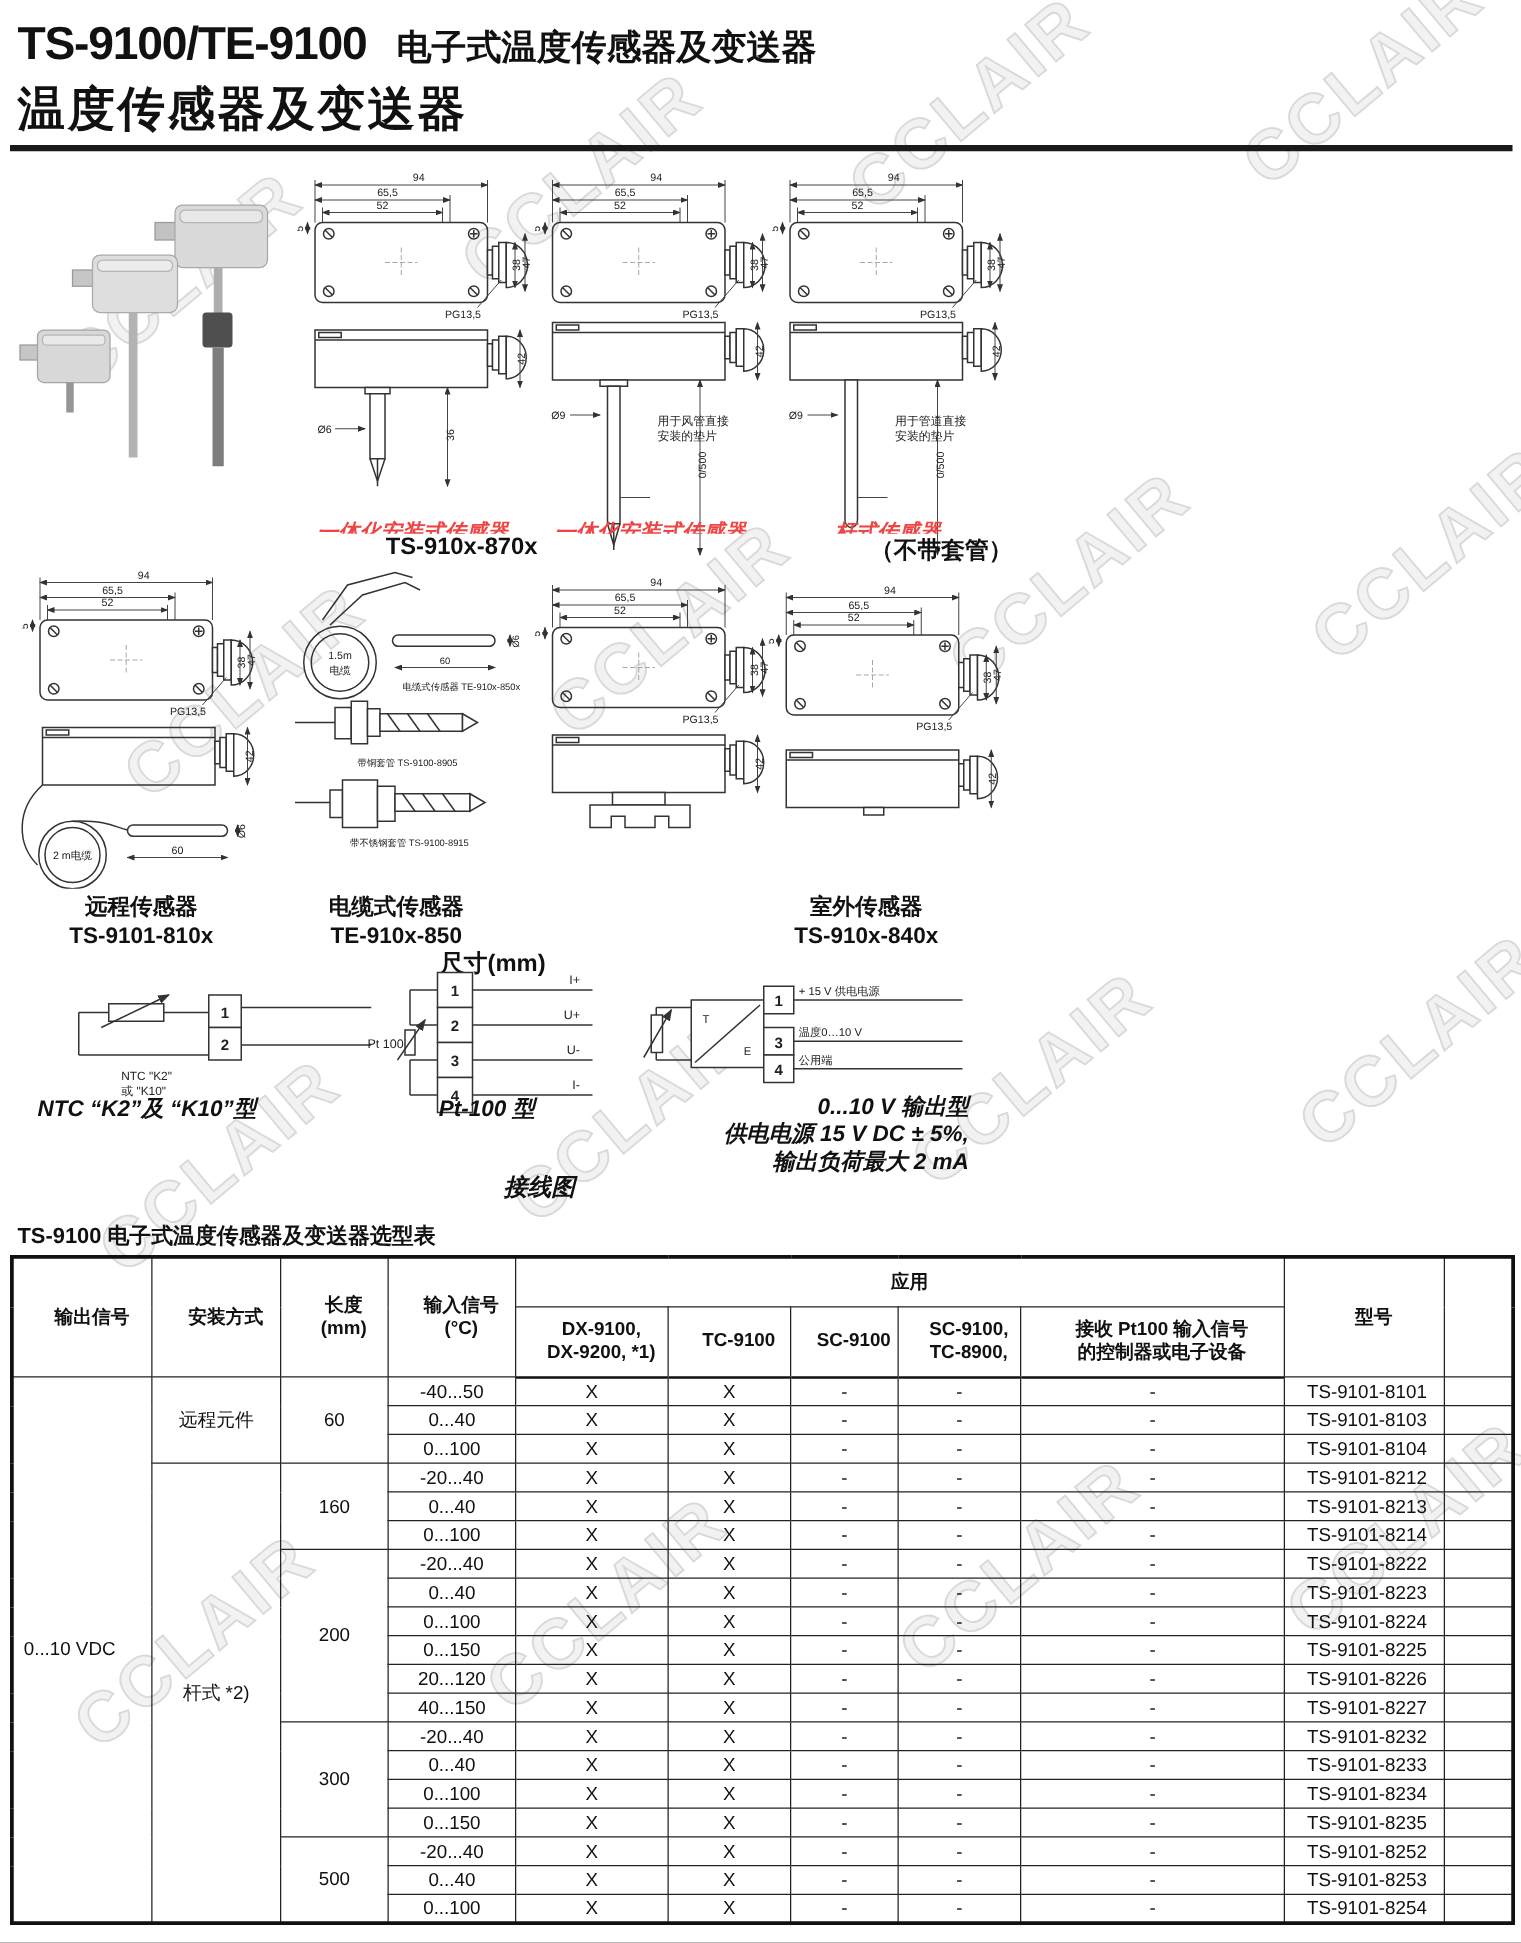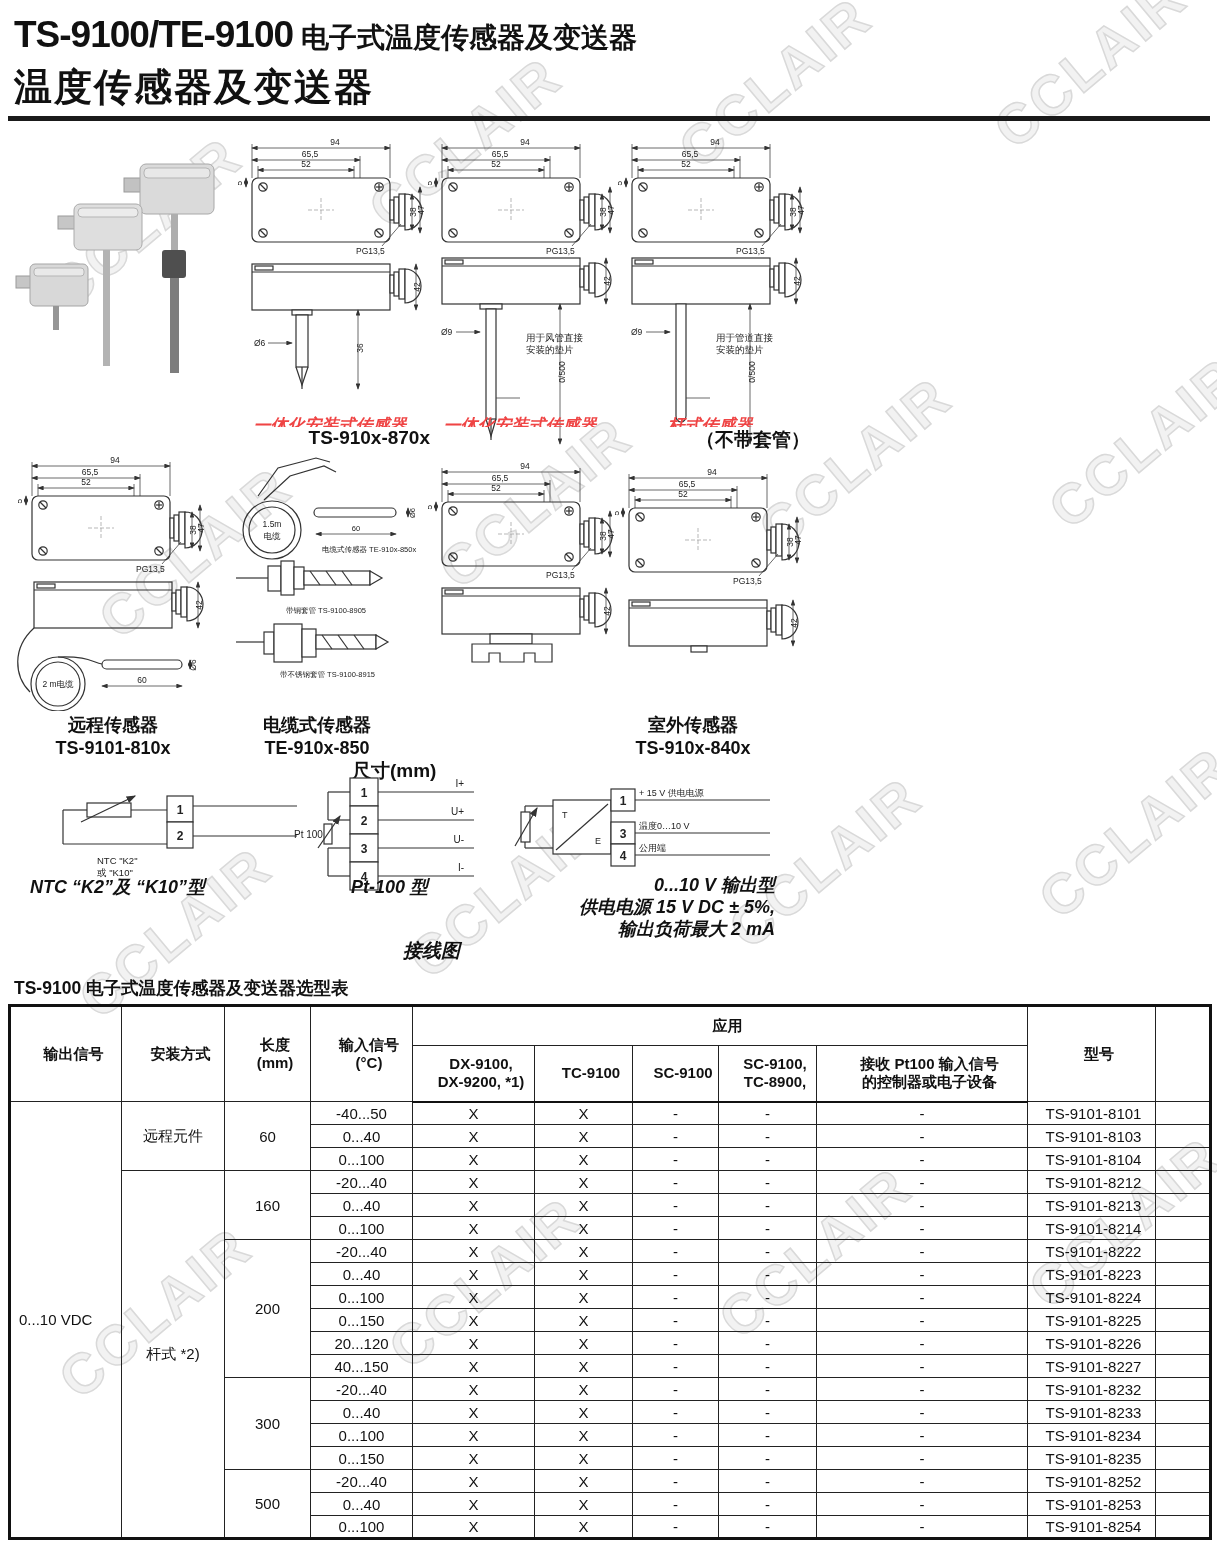--- a/index.html
+++ b/index.html
@@ -5,21 +5,21 @@
   html,body{margin:0;padding:0;background:#888;}
   #page{position:relative;width:1217px;height:1554px;background:#fff;overflow:hidden;
         font-family:"Liberation Sans",sans-serif;color:#111;}
   
   .wm{position:absolute;font-size:56px;font-weight:bold;letter-spacing:3px;
       color:#f2f2f2;-webkit-text-stroke:1.5px #d9d9d9;transform:rotate(-40deg);
       z-index:0;user-select:none;}
   .z{position:absolute;z-index:1;}
   
   .t1{font-size:37px;font-weight:bold;letter-spacing:-1px;}
-  .t1b{font-size:28px;font-weight:bold;margin-left:8px;}
+  .t1b{font-size:28px;font-weight:bold;margin-left:24px;}
   .t2{font-size:38px;font-weight:bold;letter-spacing:2px;}
   .rule{position:absolute;left:8px;right:7px;top:116px;height:5px;background:#1a1a1a;z-index:1;}
   
   .capclip{position:absolute;height:11px;overflow:hidden;line-height:19px;
            font-size:17px;font-weight:bold;text-align:center;z-index:1;color:#ef4444;font-style:italic;}
   .cap1{position:absolute;font-size:19px;font-weight:bold;text-align:right;z-index:1;}
   .cap2{position:absolute;font-size:18px;font-weight:bold;text-align:center;line-height:23px;z-index:1;}
   .note{position:absolute;font-size:9.5px;line-height:12px;z-index:2;color:#222;}
   .dimtitle{position:absolute;font-size:19px;font-weight:bold;z-index:1;}
   .wcap{position:absolute;font-size:18px;font-weight:bold;text-align:right;line-height:22px;z-index:1;font-style:italic;}

